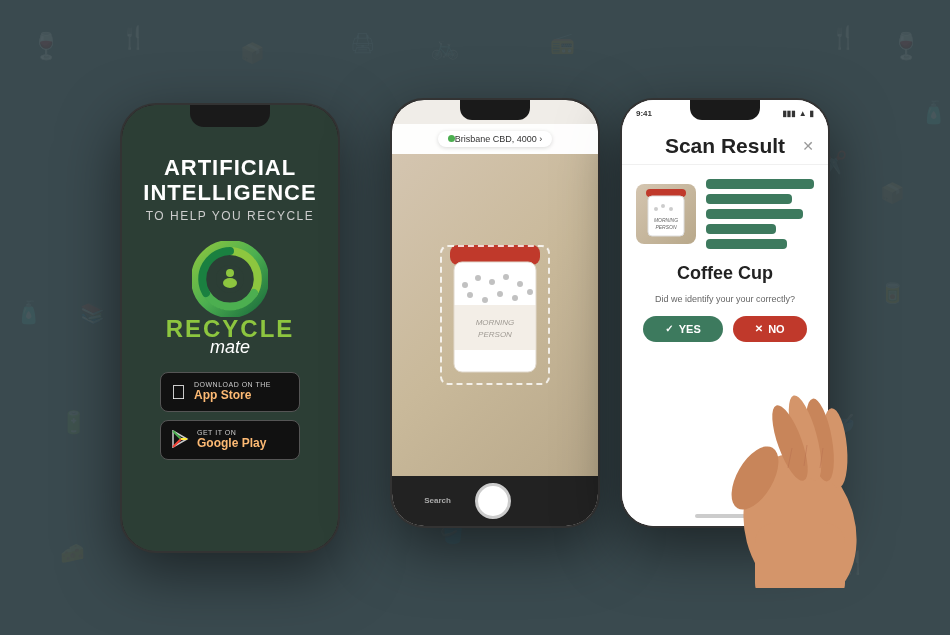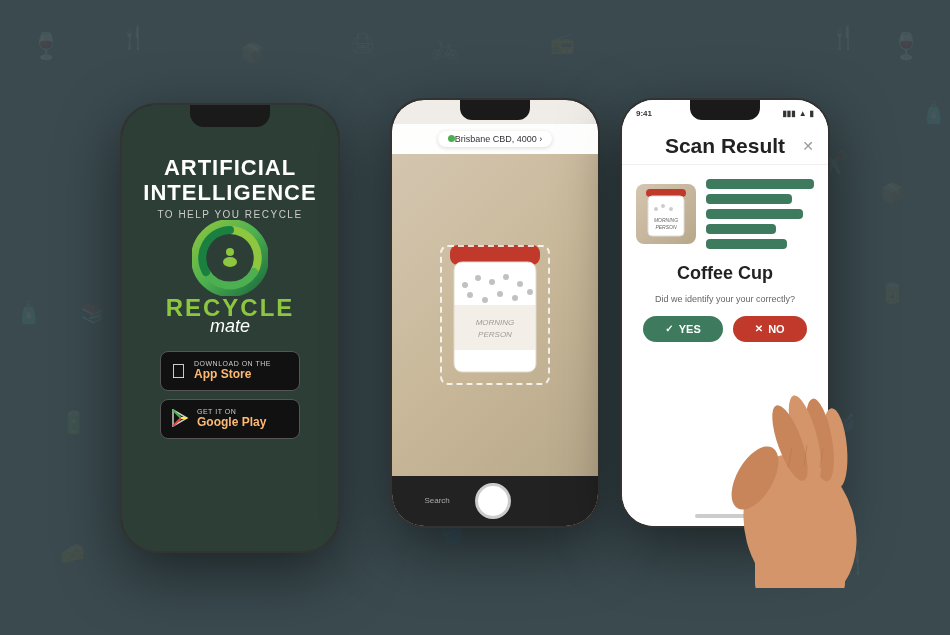--- a/index.html
+++ b/index.html
@@ -72,24 +72,25 @@
       color: white;
       font-size: 22px;
       font-weight: 900;
       text-align: center;
       line-height: 1.15;
       letter-spacing: 1px;
       margin-bottom: 4px;
     }
     .ai-subtitle {
       color: #ccc;
-      font-size: 10px;
+      font-size: 12px;
       text-align: center;
       letter-spacing: 1.5px;
       text-transform: uppercase;
+      margin-bottom: 18px;
     }
 
     
     .logo-container {
       display: flex;
       flex-direction: column;
       align-items: center;
       margin-bottom: 14px;
     }
     .brand-recycle {
@@ -228,20 +229,21 @@
       border: 2px dashed rgba(255,255,255,0.8);
       border-radius: 8px;
     }
     .middle-bottom-bar {
       height: 50px;
       background: #222;
       display: flex;
       align-items: center;
       justify-content: space-around;
       padding: 0 20px;
+      font-weight: bold;
     }
     .camera-btn {
       width: 36px;
       height: 36px;
       border-radius: 50%;
       background: white;
       border: 3px solid #ccc;
     }
     .search-label {
       color: #aaa;

